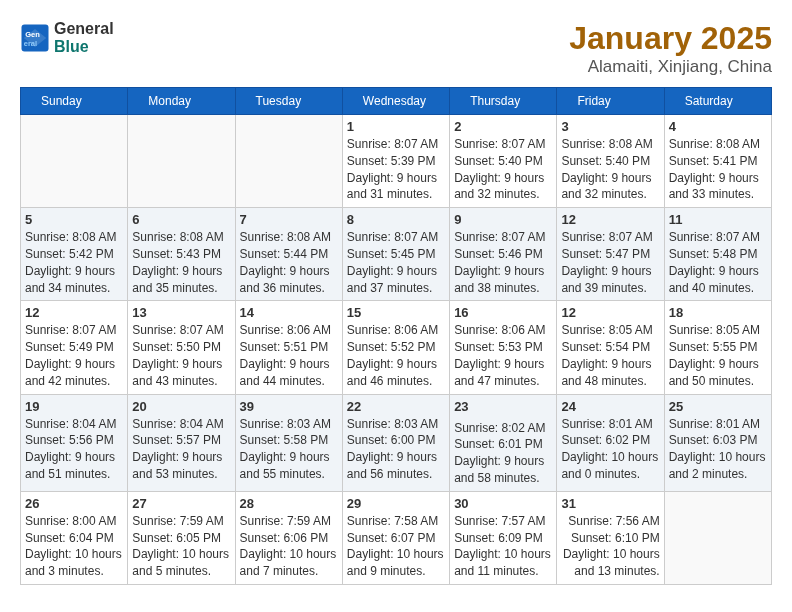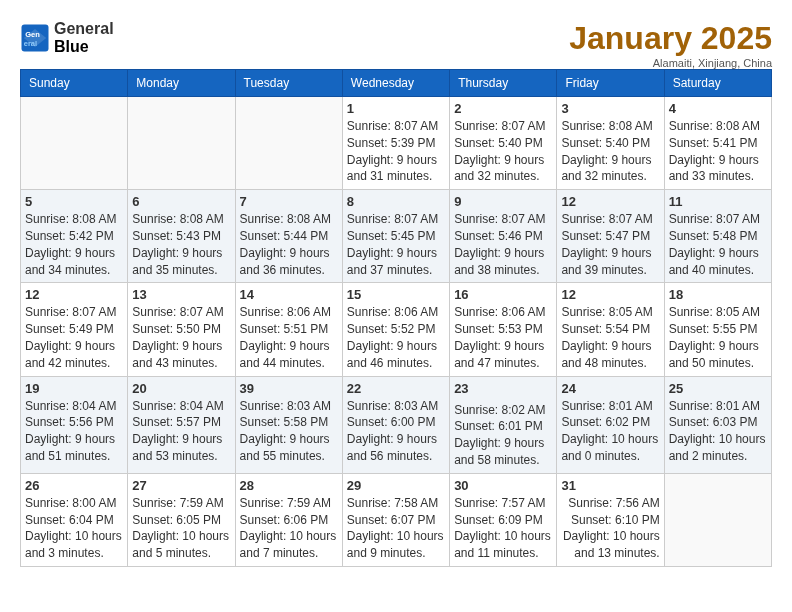--- a/index.html
+++ b/index.html
@@ -7,20 +7,21 @@
       font-family: Arial, sans-serif;
       background: #fff;
       width: 792px;
       min-height: 612px;
       padding: 20px;
     }
     .header {
       display: flex;
       justify-content: space-between;
       align-items: flex-start;
+      margin-bottom: 10px;
     }
     .logo {
       display: flex;
       align-items: center;
     }
     .logo-text {
       font-size: 18px;
       font-weight: bold;
       line-height: 1.1;
     }
@@ -31,33 +32,33 @@
     }
     .title-block {
       text-align: right;
     }
     .month-title {
       font-size: 32px;
       font-weight: bold;
       color: #a16207;
     }
     .subtitle {
-      font-size: 11px;
+      font-size: 17px;
       color: #555;
     }
     .calendar {
       width: 100%;
       border-collapse: collapse;
       border: 1px solid #ccc;
     }
     .calendar th {
       background: #1565c0;
       color: #fff;
       font-size: 12px;
-      padding: 6px 8px;
+      padding: 6px 20px;
       text-align: left;
       border: 1px solid #1050a0;
       font-weight: normal;
     }
     .calendar td {
       border: 1px solid #ccc;
       vertical-align: top;
       padding: 4px;
       width: calc(100% / 7);
       height: 80px;
@@ -88,21 +89,21 @@
 <div class="header">
   <div class="logo">
     <svg class="logo-icon" viewBox="0 0 40 40">
       <rect x="2" y="2" width="36" height="36" rx="4" fill="#1565c0"></rect>
       <polygon points="20,8 35,20 20,32 5,20" fill="white" opacity="0.15"></polygon>
       <text x="7" y="18" font-size="10" fill="white" font-weight="bold">Gen</text>
       <text x="5" y="30" font-size="10" fill="#90caf9" font-weight="bold">eral</text>
     </svg>
     <div class="logo-text">
       <div style="color:#333;font-size:16px;font-weight:bold;line-height:1.1;">General</div>
-      <div style="color:#000000;font-size:16px;font-weight:bold;line-height:1.1;">Blue</div>
+      <div style="color:#0f766e;font-size:16px;font-weight:bold;line-height:1.1;">Blue</div>
     </div>
   </div>
   <div class="title-block">
     <div class="month-title">January 2025</div>
     <div class="subtitle">Alamaiti, Xinjiang, China</div>
   </div>
 </div>
 
 <table class="calendar">
   <thead>

